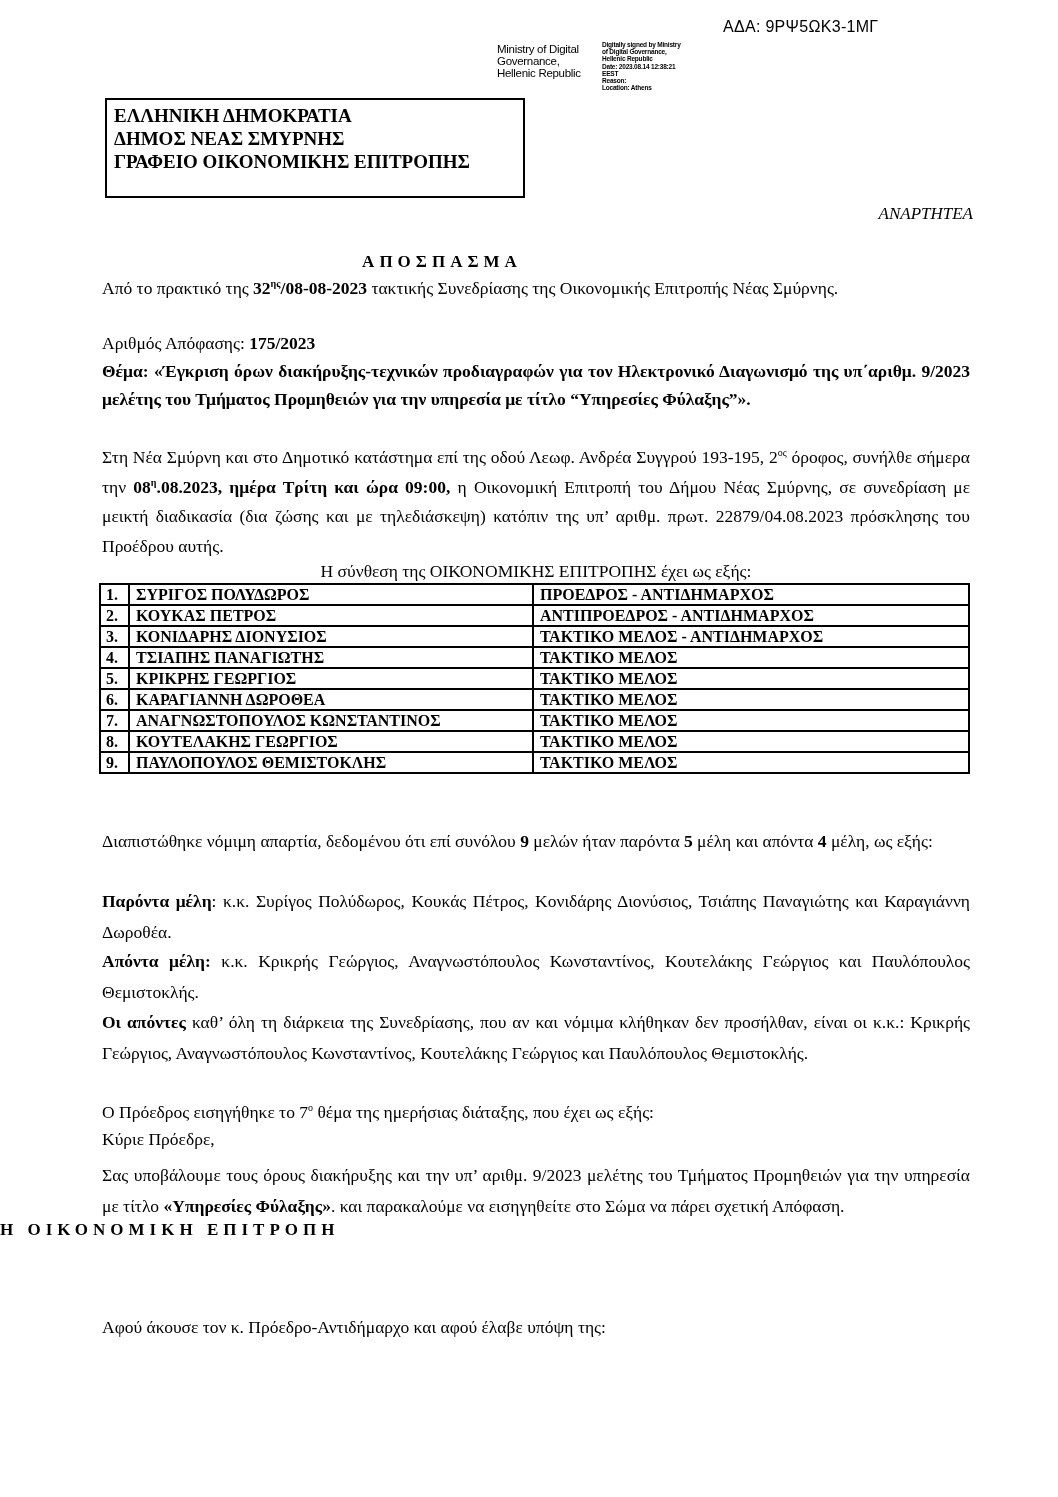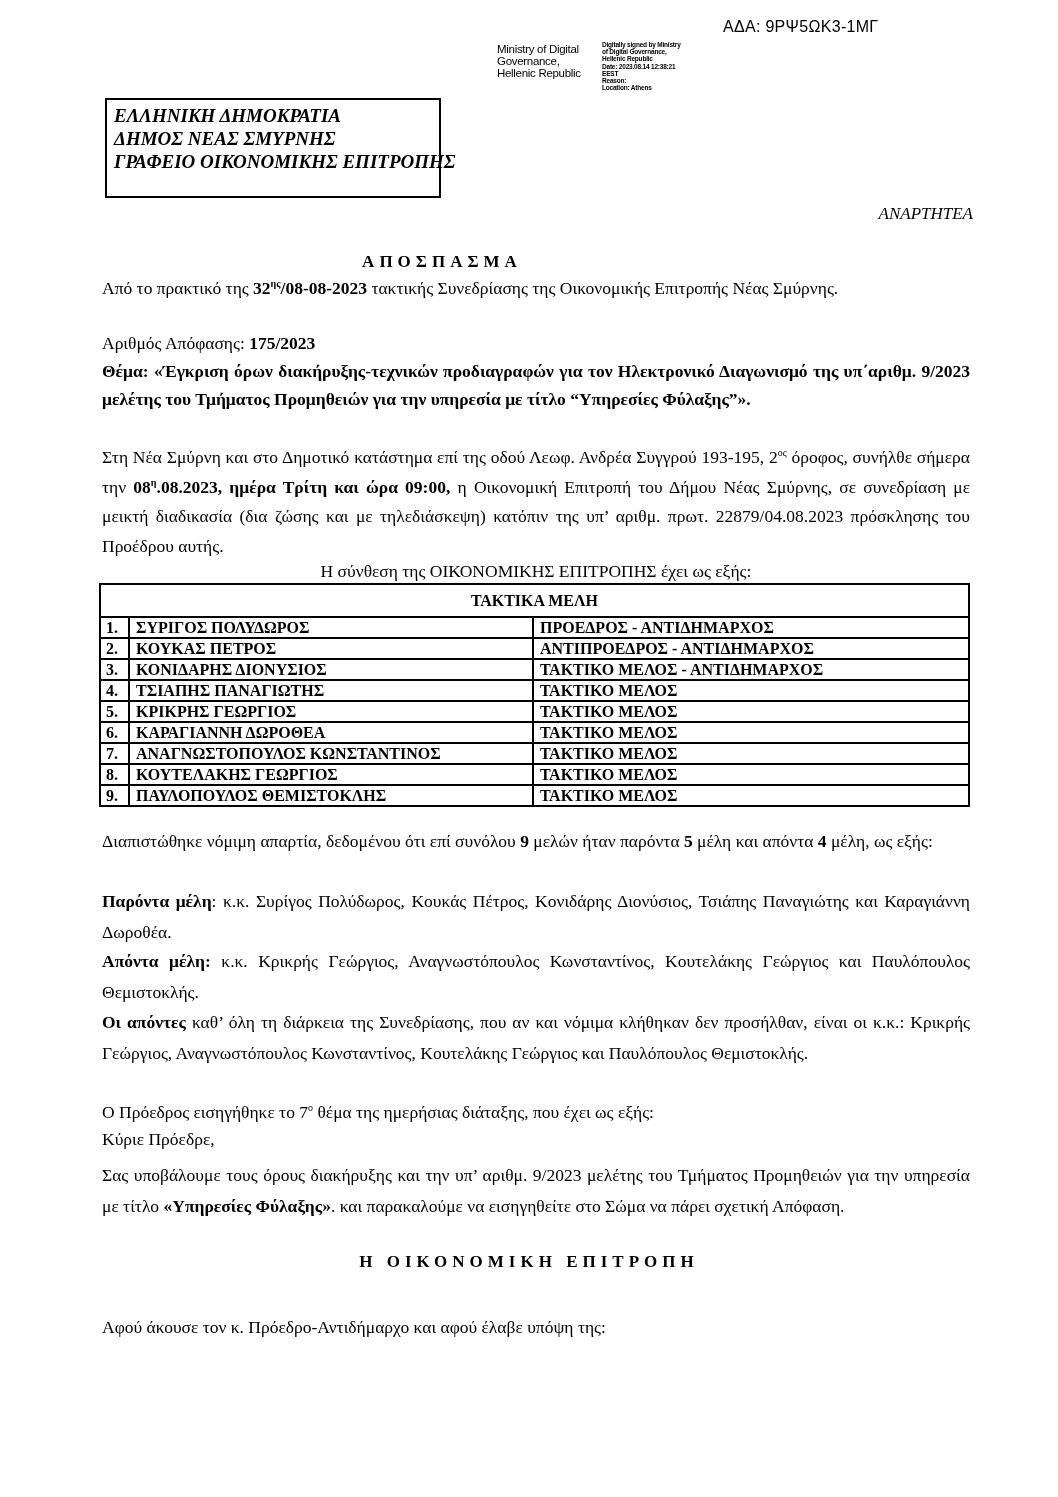--- a/index.html
+++ b/index.html
@@ -15,24 +15,23 @@
   }
   .sig-left {
     left: 497px; top: 43px; font-family: "Liberation Sans", "DejaVu Sans", sans-serif;
     font-size: 11.5px; line-height: 12px; white-space: nowrap; letter-spacing: -0.3px;
   }
   .sig-right {
     left: 602px; top: 41px; font-family: "Liberation Sans", "DejaVu Sans", sans-serif;
     font-size: 6.5px; line-height: 7.2px; white-space: nowrap; font-weight: bold; letter-spacing: -0.2px;
   }
   .header-box {
-    left: 105px; top: 98px; width: 336px; height: 100px;
+    left: 105px; top: 98px; width: 420px; height: 100px;
     border: 2px solid #000; box-sizing: border-box;
     padding: 4px 0 0 7px;
-    font-style: italic;
   }
   .header-box div {
     font-weight: bold; font-size: 19px; line-height: 23px; white-space: nowrap;
   }
   .anartitea {
     right: 85px; top: 204px; font-style: italic; font-size: 17px;
   }
   .title {
     left: 0; width: 884px; text-align: center; top: 252px;
     font-weight: bold; font-size: 17px; letter-spacing: 5px;
@@ -48,21 +47,21 @@
     position: absolute; left: 99px; top: 583px; width: 871px;
     border-collapse: collapse; font-size: 16px; font-weight: bold;
   }
   table.members td {
     border: 2px solid #000; height: 19px; padding: 0 6px; line-height: 19px; white-space: nowrap;
   }
   table.members td.hdr { height: 31px; text-align: center; font-size: 16px; }
   table.members td.num { width: 17px; padding: 0 5px; }
   table.members td.name { width: 390px; border-radius: 10px; }
   .section-head {
-    left: 0; width: 1058px; text-align: center; top: 1252px;
+    left: 0; width: 1058px; text-align: left; top: 1220px;
     font-weight: bold; font-size: 17px; letter-spacing: 5px;
   }
 </style>
 </head>
 <body>
 
 <div class="abs ada">ΑΔΑ: 9ΡΨ5ΩΚ3-1ΜΓ</div>
 
 <div class="abs sig-left">
   <div>Ministry of Digital</div>
@@ -100,23 +99,20 @@
 <div class="abs para" style="top:357px; font-weight:bold; line-height:28px;">Θέμα: «Έγκριση όρων διακήρυξης-τεχνικών προδιαγραφών για τον Ηλεκτρονικό Διαγωνισμό της υπ΄αριθμ. 9/2023 μελέτης του Τμήματος Προμηθειών για την υπηρεσία με τίτλο “Υπηρεσίες Φύλαξης”».</div>
 
 <div class="abs para" style="top:443px; line-height:29.5px;">
   <span>Στη Νέα Σμύρνη και στο Δημοτικό κατάστημα επί της οδού Λεωφ. Ανδρέα Συγγρού 193-195, 2</span><sup>ος</sup><span> όροφος, συνήλθε σήμερα την </span><b><span>08</span><sup>η</sup><span>.08.2023, ημέρα Τρίτη και ώρα 09:00,</span></b><span> η Οικονομική Επιτροπή του Δήμου Νέας Σμύρνης, σε συνεδρίαση  με μεικτή διαδικασία (δια ζώσης και με τηλεδιάσκεψη) κατόπιν της υπ’ αριθμ. πρωτ. 22879/04.08.2023 πρόσκλησης του Προέδρου αυτής.</span>
 </div>
 
 <div class="abs para center" style="top:558px; line-height:26px;">Η σύνθεση της ΟΙΚΟΝΟΜΙΚΗΣ ΕΠΙΤΡΟΠΗΣ έχει ως εξής:</div>
 
 <table class="members">
   <tbody>
-      <tr>
-    <td colspan="3" class="hdr">ΤΑΚΤΙΚΑ ΜΕΛΗ</td>
-  </tr>
   <tr>
     <td class="num">1.</td>
     <td class="name">ΣΥΡΙΓΟΣ ΠΟΛΥΔΩΡΟΣ</td>
     <td>ΠΡΟΕΔΡΟΣ - ΑΝΤΙΔΗΜΑΡΧΟΣ</td>
   </tr>
   <tr>
     <td class="num">2.</td>
     <td class="name">ΚΟΥΚΑΣ ΠΕΤΡΟΣ</td>
     <td>ΑΝΤΙΠΡΟΕΔΡΟΣ - ΑΝΤΙΔΗΜΑΡΧΟΣ</td>
   </tr>

